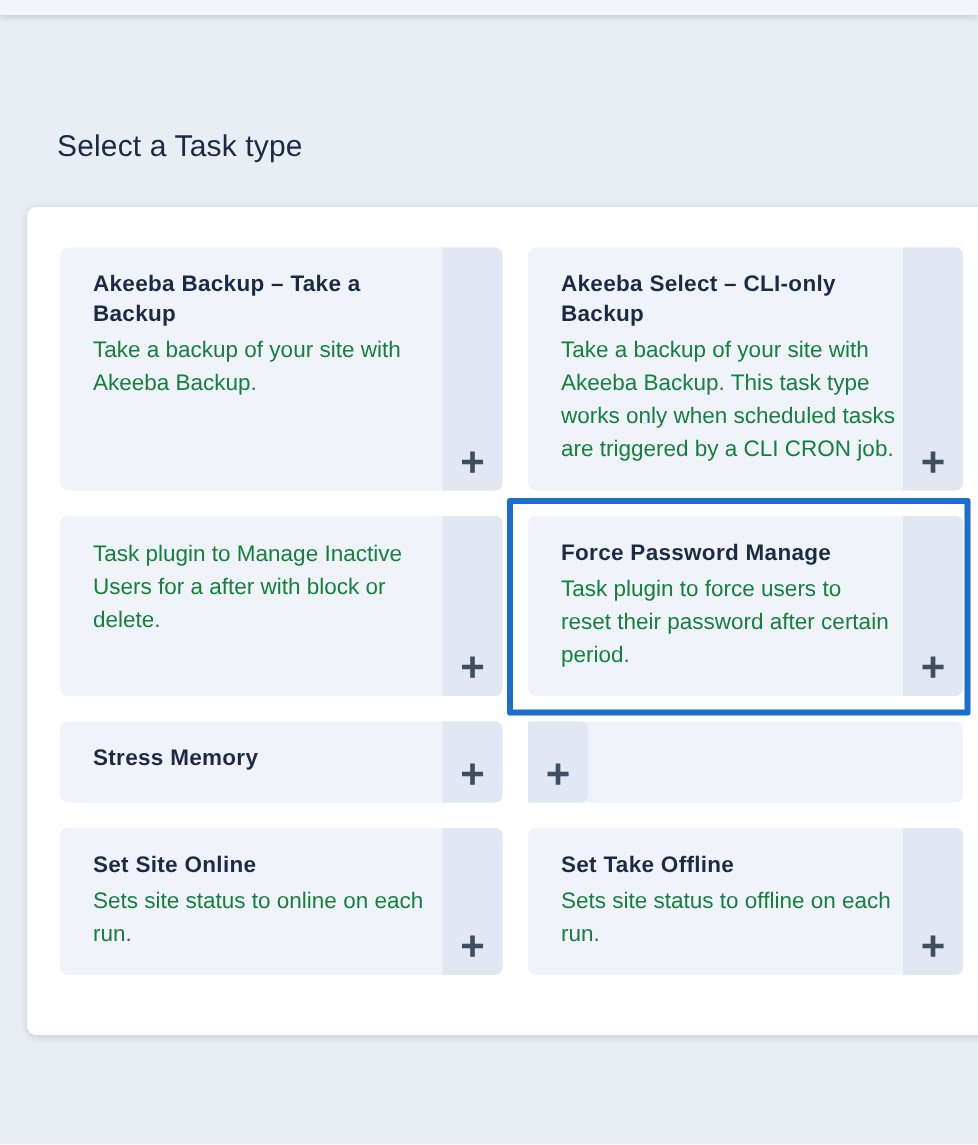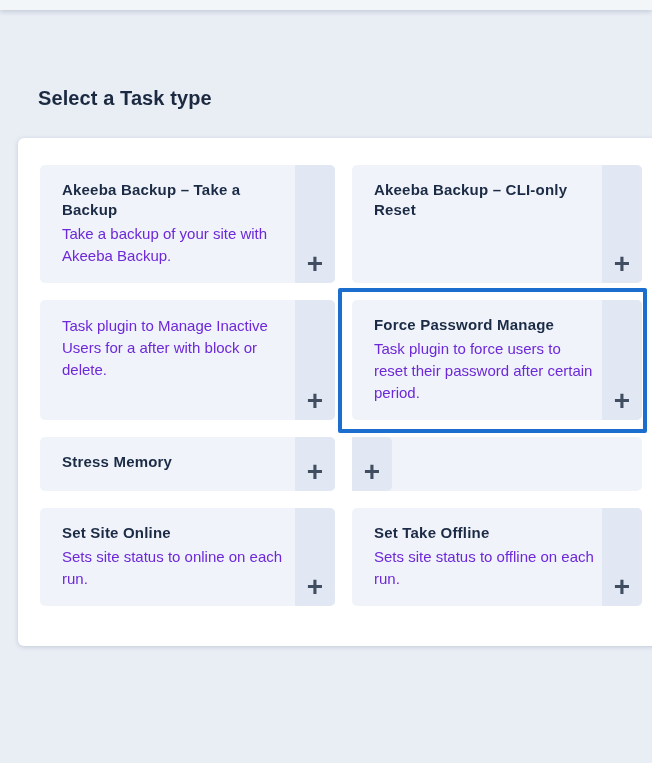--- a/index.html
+++ b/index.html
@@ -14,21 +14,21 @@
     height: 10px;
     background: #f3f6f9;
     box-shadow: 0 2px 4px rgba(110,125,150,0.28);
     position: relative;
     z-index: 2;
   }
   h1.page-title {
     margin: 75px 0 0 38px;
     font-size: 20px;
     line-height: 27px;
-    font-weight: 700;
+    font-weight: 400;
     color: #1b2a41;
     letter-spacing: 0.1px;
   }
   .panel {
     margin: 26px 0 0 18px;
     width: 646px; 
     background: #ffffff;
     border-radius: 6px;
     box-shadow: 0 1px 4px rgba(120,140,170,0.35);
     padding: 27px 22px 40px 22px;
@@ -54,21 +54,21 @@
     font-size: 15px;
     line-height: 20px;
     font-weight: 700;
     letter-spacing: 0.2px;
     color: #1c2b45;
     margin-bottom: 3px;
   }
   .card-desc {
     font-size: 15px;
     line-height: 22px;
-    color: #6d28d9;
+    color: #15803d;
   }
   .card-add {
     width: 40px;
     flex: 0 0 40px;
     background: #e1e8f4;
     border-radius: 0 5px 5px 0;
     display: flex;
     align-items: flex-end;
     justify-content: center;
     padding-bottom: 5px;
@@ -103,21 +103,22 @@
     <div class="card-body">
       <h2 class="card-title">Akeeba Backup – Take a Backup</h2>
       <p class="card-desc">Take a backup of your site with Akeeba Backup.</p>
     </div>
     <div class="card-add">
       <span class="plus">+</span>
     </div>
   </div>
       <div class="card">
     <div class="card-body">
-      <h2 class="card-title">Akeeba Backup – CLI-only Reset</h2>
+      <h2 class="card-title">Akeeba Select – CLI-only Backup</h2>
+      <p class="card-desc">Take a backup of your site with Akeeba Backup. This task type works only when scheduled tasks are triggered by a CLI CRON job.</p>
     </div>
     <div class="card-add">
       <span class="plus">+</span>
     </div>
   </div>
       <div class="card">
     <div class="card-body">
       <p class="card-desc">Task plugin to Manage Inactive Users for a after with block or delete.</p>
     </div>
     <div class="card-add">

